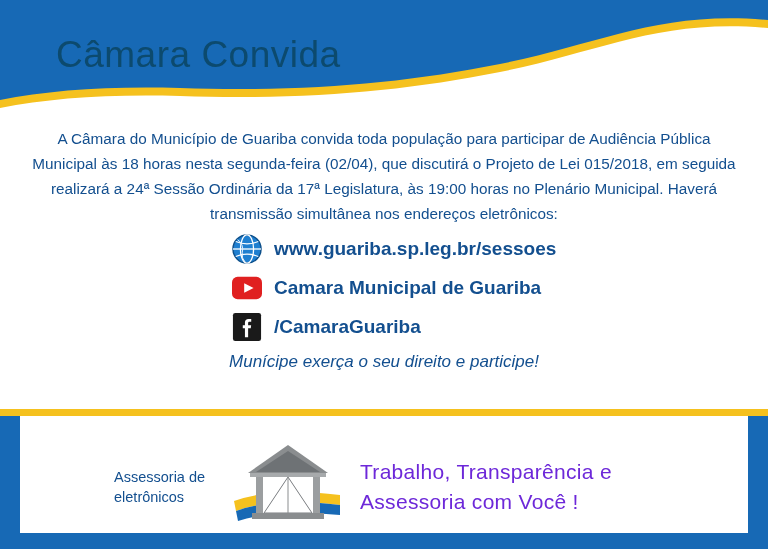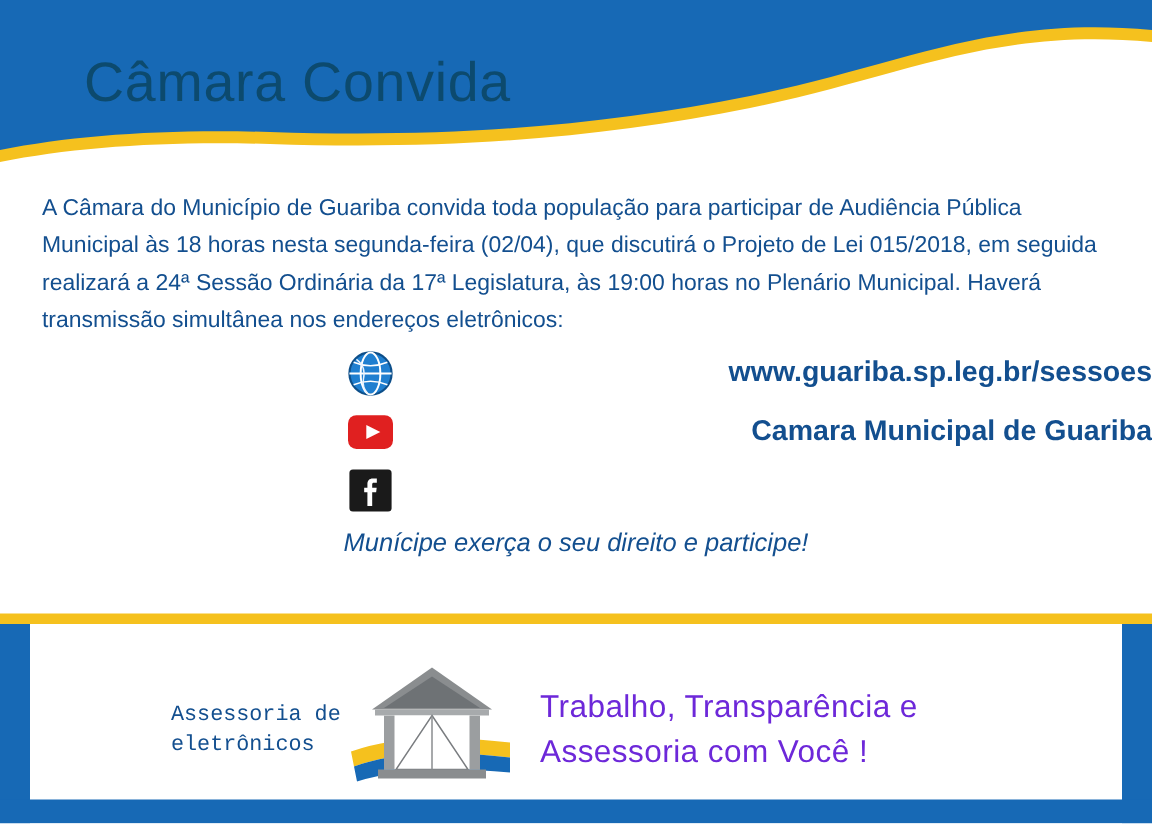--- a/index.html
+++ b/index.html
@@ -41,40 +41,40 @@
     z-index: 5;
     white-space: nowrap;
   }
 
   
   .body-text {
     position: absolute;
     top: 126px;
     left: 28px;
     width: 712px;
-    text-align: left;
+    text-align: center;
     color: #134f8f;
     font-size: 15.3px;
     line-height: 25px;
   }
   .body-text p {
     margin: 0;
   }
 
   
   .links {
     position: absolute;
     top: 232px;
     left: 0;
     width: 768px;
   }
   .link-row {
     display: flex;
     align-items: center;
-    justify-content: space-between;
+    justify-content: flex-start;
     height: 34px;
     margin-bottom: 5px;
     padding-left: 232px;
   }
   .link-icon {
     width: 30px;
     height: 30px;
     margin-right: 12px;
     flex: 0 0 30px;
     display: block;
@@ -139,21 +139,20 @@
     background: #1769b5;
   }
   .assessoria {
     position: absolute;
     left: 114px;
     top: 58px;
     font-size: 14.5px;
     color: #134f8f;
     line-height: 20px;
     text-align: left;
-    font-family: Liberation Mono, monospace;
   }
   .logo-mark {
     position: absolute;
     left: 232px;
     top: 30px;
     width: 112px;
     height: 90px;
   }
   .slogan {
     position: absolute;
@@ -206,20 +205,21 @@
       </svg>
       <span class="link-label">Camara Municipal de Guariba</span>
     </div>
 
     <div class="link-row">
       <svg class="link-icon" viewBox="0 0 32 32">
         <rect x="0" y="0" width="32" height="32" rx="3" ry="3" fill="#ffffff"></rect>
         <rect x="1" y="1" width="30" height="30" rx="2.5" ry="2.5" fill="#1a1a1a"></rect>
         <path d="M20.5 10.5h-2.2c-.7 0-1.1.4-1.1 1.1V14h3.2l-.4 3.3h-2.8V27h-3.4v-9.7h-2.3V14h2.3v-2.8c0-2.3 1.4-3.8 3.8-3.8h2.9z" fill="#ffffff"></path>
       </svg>
+      <span class="link-label">/CamaraGuariba</span>
     </div>
 
   </div>
 
   <div class="callout">Munícipe exerça o seu direito e participe!</div>
 
   <div class="footer-band">
     <div class="footer-yellow-line"></div>
     <div class="footer-left-blue"></div>
     <div class="footer-right-blue"></div>

